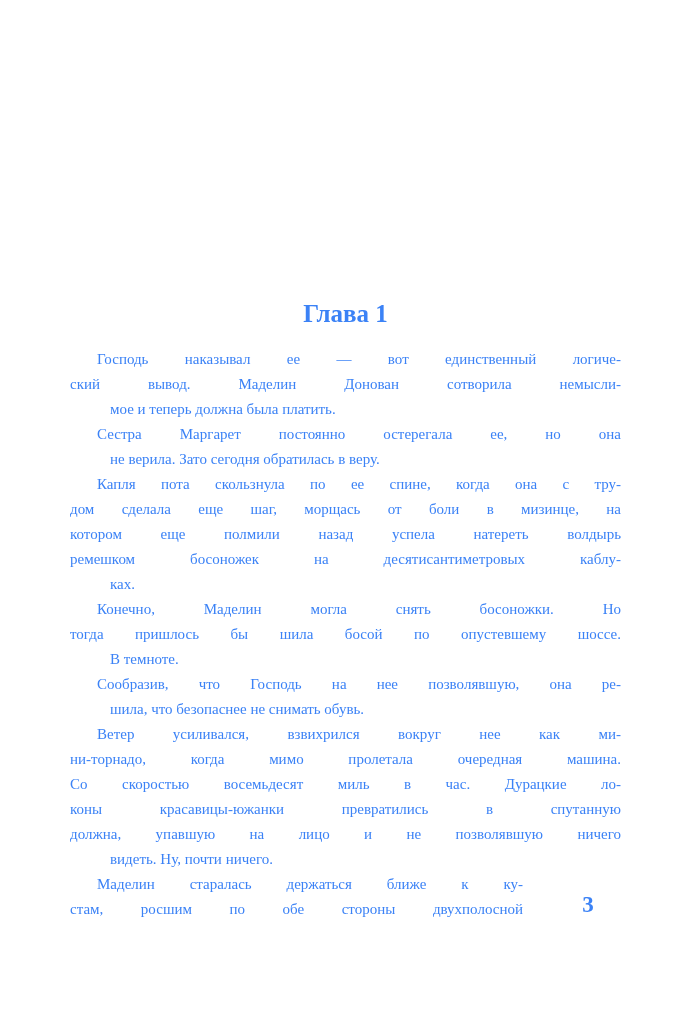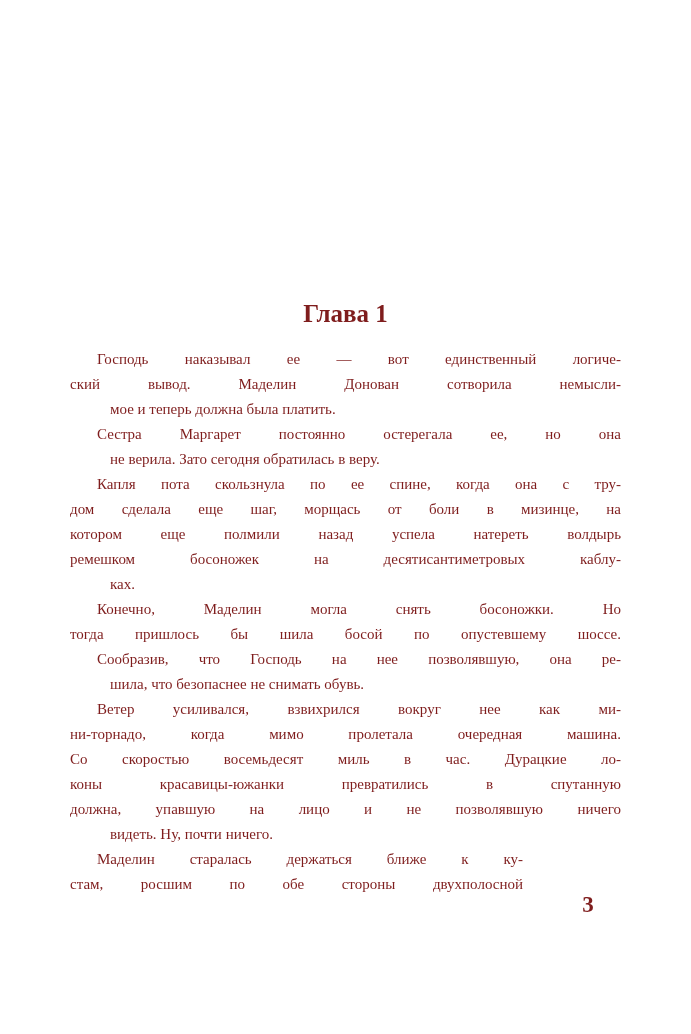--- a/index.html
+++ b/index.html
@@ -9,21 +9,21 @@
   body {
     width: 691px;
     height: 1034px;
     background: #ffffff;
   }
   .page {
     position: relative;
     width: 684px;
     height: 1034px;
     background: #ffffff;
-    color: #7f1d1d;
+    color: #3b82f6;
     font-family: "Liberation Serif", "DejaVu Serif", serif;
     overflow: hidden;
   }
   .text-block {
     position: absolute;
     left: 70px;
     top: 299px;
     width: 551px;
   }
   .chapter-title {
@@ -88,20 +88,21 @@
       <div class="line indent">Капля пота скользнула по ее спине, когда она с тру-</div>
       <div class="line">дом сделала еще шаг, морщась от боли в мизинце, на</div>
       <div class="line">котором еще полмили назад успела натереть волдырь</div>
       <div class="line">ремешком босоножек на десятисантиметровых каблу-</div>
       <div class="line last">ках.</div>
     </div>
 
     <div class="para">
       <div class="line indent">Конечно, Маделин могла снять босоножки. Но</div>
       <div class="line">тогда пришлось бы шила босой по опустевшему шоссе.</div>
+      <div class="line last">В темноте.</div>
     </div>
 
     <div class="para">
       <div class="line indent">Сообразив, что Господь на нее позволявшую, она ре-</div>
       <div class="line last">шила, что безопаснее не снимать обувь.</div>
     </div>
 
     <div class="para">
       <div class="line indent">Ветер усиливался, взвихрился вокруг нее как ми-</div>
       <div class="line">ни-торнадо, когда мимо пролетала очередная машина.</div>

